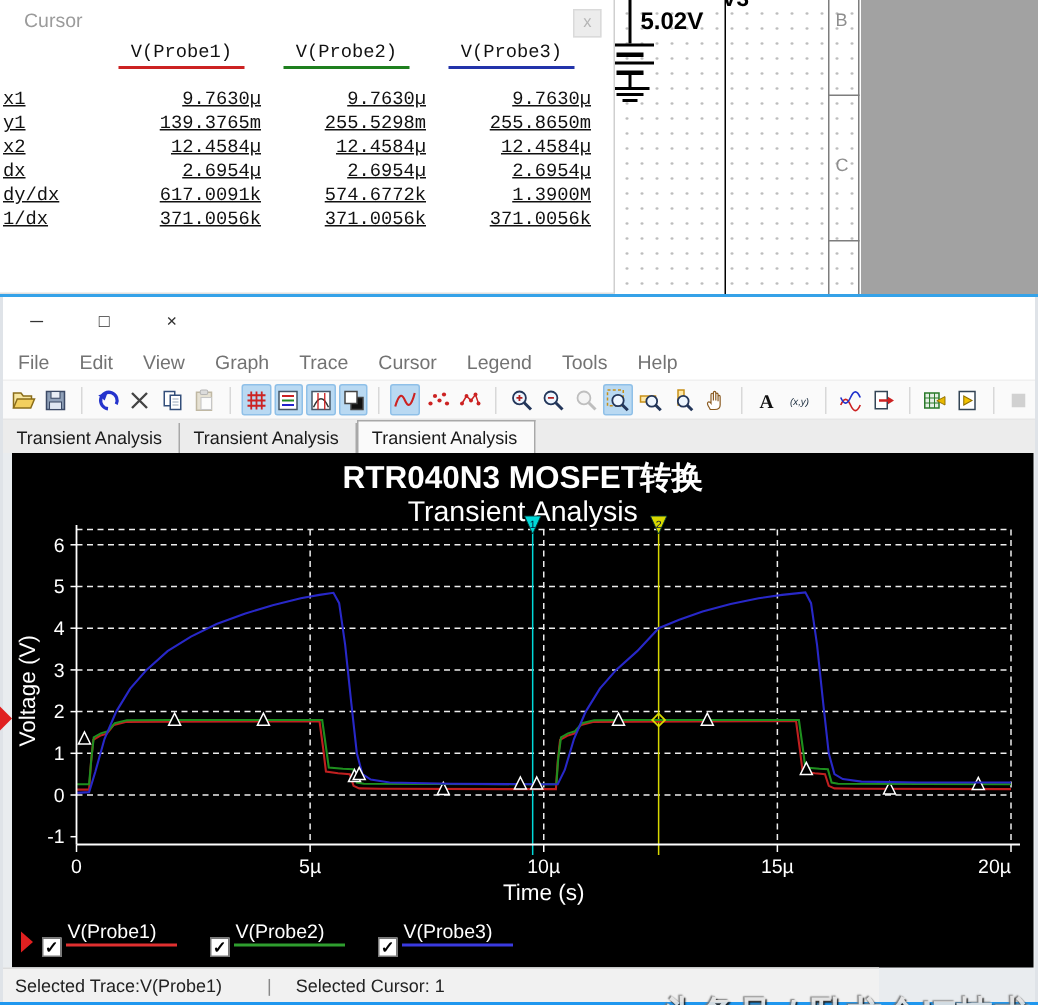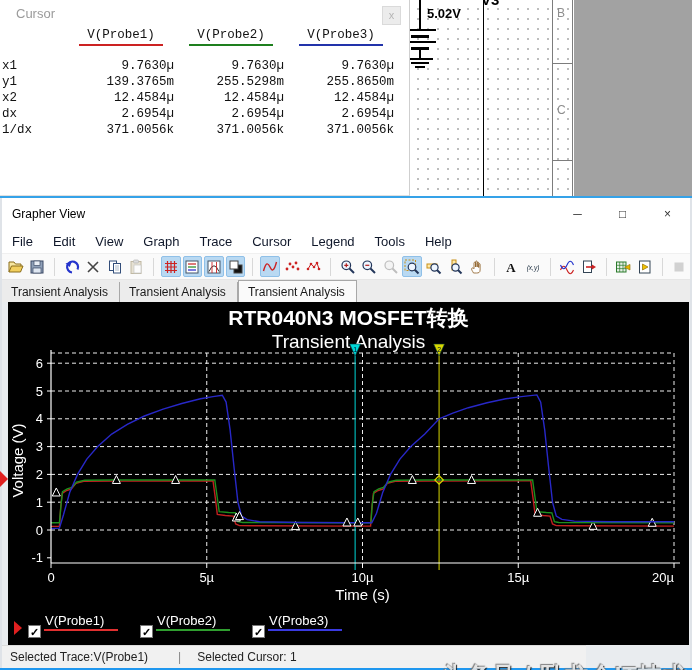--- a/index.html
+++ b/index.html
@@ -9,47 +9,47 @@
 
   
   #schematic { left:0; top:0; width:692px; height:198px; background:#fff; overflow:hidden;
     background-image: radial-gradient(circle, #bdbdbd 0.8px, transparent 1px);
     background-size:10px 10px; background-position:3px 4px; }
   #schem-gray { left:574px; top:0; width:118px; height:198px; background:#a2a2a2; }
   .schem-line { background:#000; }
   .border-line { background:#7d7d7d; }
   .border-letter { color:#8e8e8e; font-size:12px; }
   #schem-v3 { font-weight:bold; font-size:15px; color:#000; }
-  #schem-val { font-weight:bold; font-size:13px; color:#000; }
+  #schem-val { font-weight:bold; font-size:16px; color:#000; }
   #schem-red-wire { background:#e03030; }
 
   
   #cursor-panel { left:0; top:0; width:410px; height:196px; background:#fff;
     border-right:1px solid #cfcfcf; border-bottom:1px solid #e0e0e0; }
   #cursor-title { left:16px; top:6px; font-size:13px; color:#9b9b9b; }
   #cursor-close { left:382px; top:6px; width:19px; height:19px; background:#ececec;
     border:1px solid #dadada; color:#b5b5b5; font-size:11px; text-align:center; line-height:17px; }
   #cursor-table { left:0; top:28px; width:404px; font-family:"Liberation Mono","DejaVu Sans Mono",monospace; font-size:12.5px; color:#111; }
   .ctab-head { display:grid; grid-template-columns:66px 110px 110px 110px; }
   .ctab-head .hcell { text-align:center; }
   .ctab-head .hcell span { display:inline-block; padding:0 8px 2px 8px; border-bottom:2px solid #000; }
   .ctab-rows { margin-top:12px; }
-  .ctab-row { display:grid; grid-template-columns:66px 110px 110px 110px; height:16px; line-height:16px; }
+  .ctab-row { display:grid; grid-template-columns:66px 110px 110px 110px; height:16px; line-height:16px;text-decoration:underline; }
   .ctab-row .lbl { padding-left:2px; }
   .ctab-row .val { text-align:right; padding-right:2px; }
 
   
   #win-topline { left:0; top:196px; width:692px; height:2px; background:#35a2e8; }
   #grapher { left:0; top:198px; width:692px; height:470px; background:#e9ecef;
     border-left:2px solid #dfe3e8; border-right:2px solid #dfe3e8; }
   #titlebar { left:0; top:0; width:688px; height:32px; background:#fff; display:flex; align-items:center; }
   #titlebar-text { font-size:12px; color:#000; margin-left:10px; flex:1; }
   .winbtn { width:45px; height:32px; text-align:center; line-height:32px; font-size:12px; color:#333; }
   #menubar { left:0; top:32px; width:688px; height:24px; background:#fff; display:flex; align-items:center; border-bottom:1px solid #f0f0f0; }
-  .menu-item { font-size:13px; color:#0f172a; padding:0 10px; }
+  .menu-item { font-size:13px; color:#737373; padding:0 10px; }
   #toolbar { left:0; top:56px; width:688px; height:26px; background:#fafafa; display:flex; align-items:center; padding-left:3px; border-bottom:1px solid #e6e6e6; }
   .tbtn { width:20px; height:21px; margin:0 1px; display:flex; align-items:center; justify-content:center; border:1px solid transparent; border-radius:2px; }
   .tbtn svg { width:16px; height:16px; }
   .tbtn.active { background:#b9d9f2; border-color:#8fc0e8; }
   .tbtn.disabled { opacity:.45; }
   .tsep { width:7px; height:18px; border-right:1px solid #d8d8d8; margin-right:6px; }
   #tabbar { left:0; top:82px; width:688px; height:22px; background:#ececec; display:flex; align-items:flex-end; }
   .tab { font-size:12px; color:#1a1a1a; padding:3px 11px 3px 9px; border-right:1px solid #a8a8a8; height:20px; }
   .tab.active { background:#fafafa; border:1px solid #a8a8a8; border-bottom:none; height:22px; padding-top:4px; }
 
@@ -264,34 +264,39 @@
           <div class="val">12.4584µ</div>
           <div class="val">12.4584µ</div>
         </div>
         <div class="ctab-row">
           <div class="lbl">dx</div>
           <div class="val">2.6954µ</div>
           <div class="val">2.6954µ</div>
           <div class="val">2.6954µ</div>
         </div>
         <div class="ctab-row">
+          <div class="lbl">dy/dx</div>
+          <div class="val">617.0091k</div>
+          <div class="val">574.6772k</div>
+          <div class="val">1.3900M</div>
+        </div>
+        <div class="ctab-row">
           <div class="lbl">1/dx</div>
           <div class="val">371.0056k</div>
           <div class="val">371.0056k</div>
           <div class="val">371.0056k</div>
         </div>
       </div>
   </div>
 </div>
 
 <div id="win-topline" class="abs"></div>
 
 <div id="grapher" class="abs">
   <div id="titlebar" class="abs">
-    <span id="titlebar-text">Grapher View</span>
     <span class="winbtn">─</span>
     <span class="winbtn">□</span>
     <span class="winbtn">×</span>
   </div>
   <div id="menubar" class="abs">
       <span class="menu-item">File</span>
       <span class="menu-item">Edit</span>
       <span class="menu-item">View</span>
       <span class="menu-item">Graph</span>
       <span class="menu-item">Trace</span>

